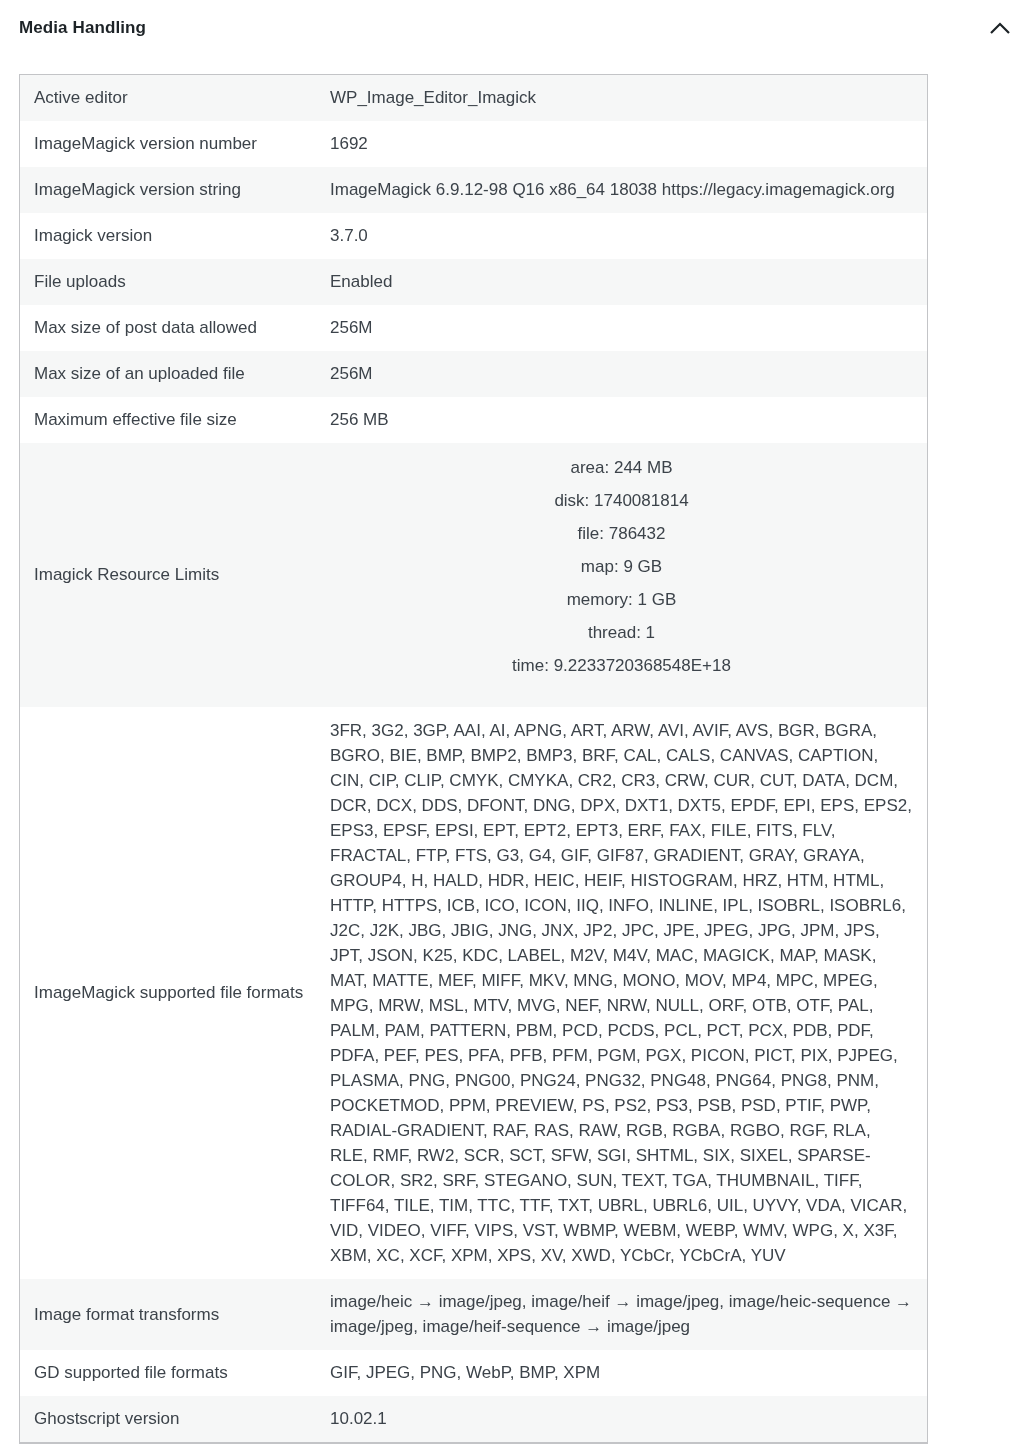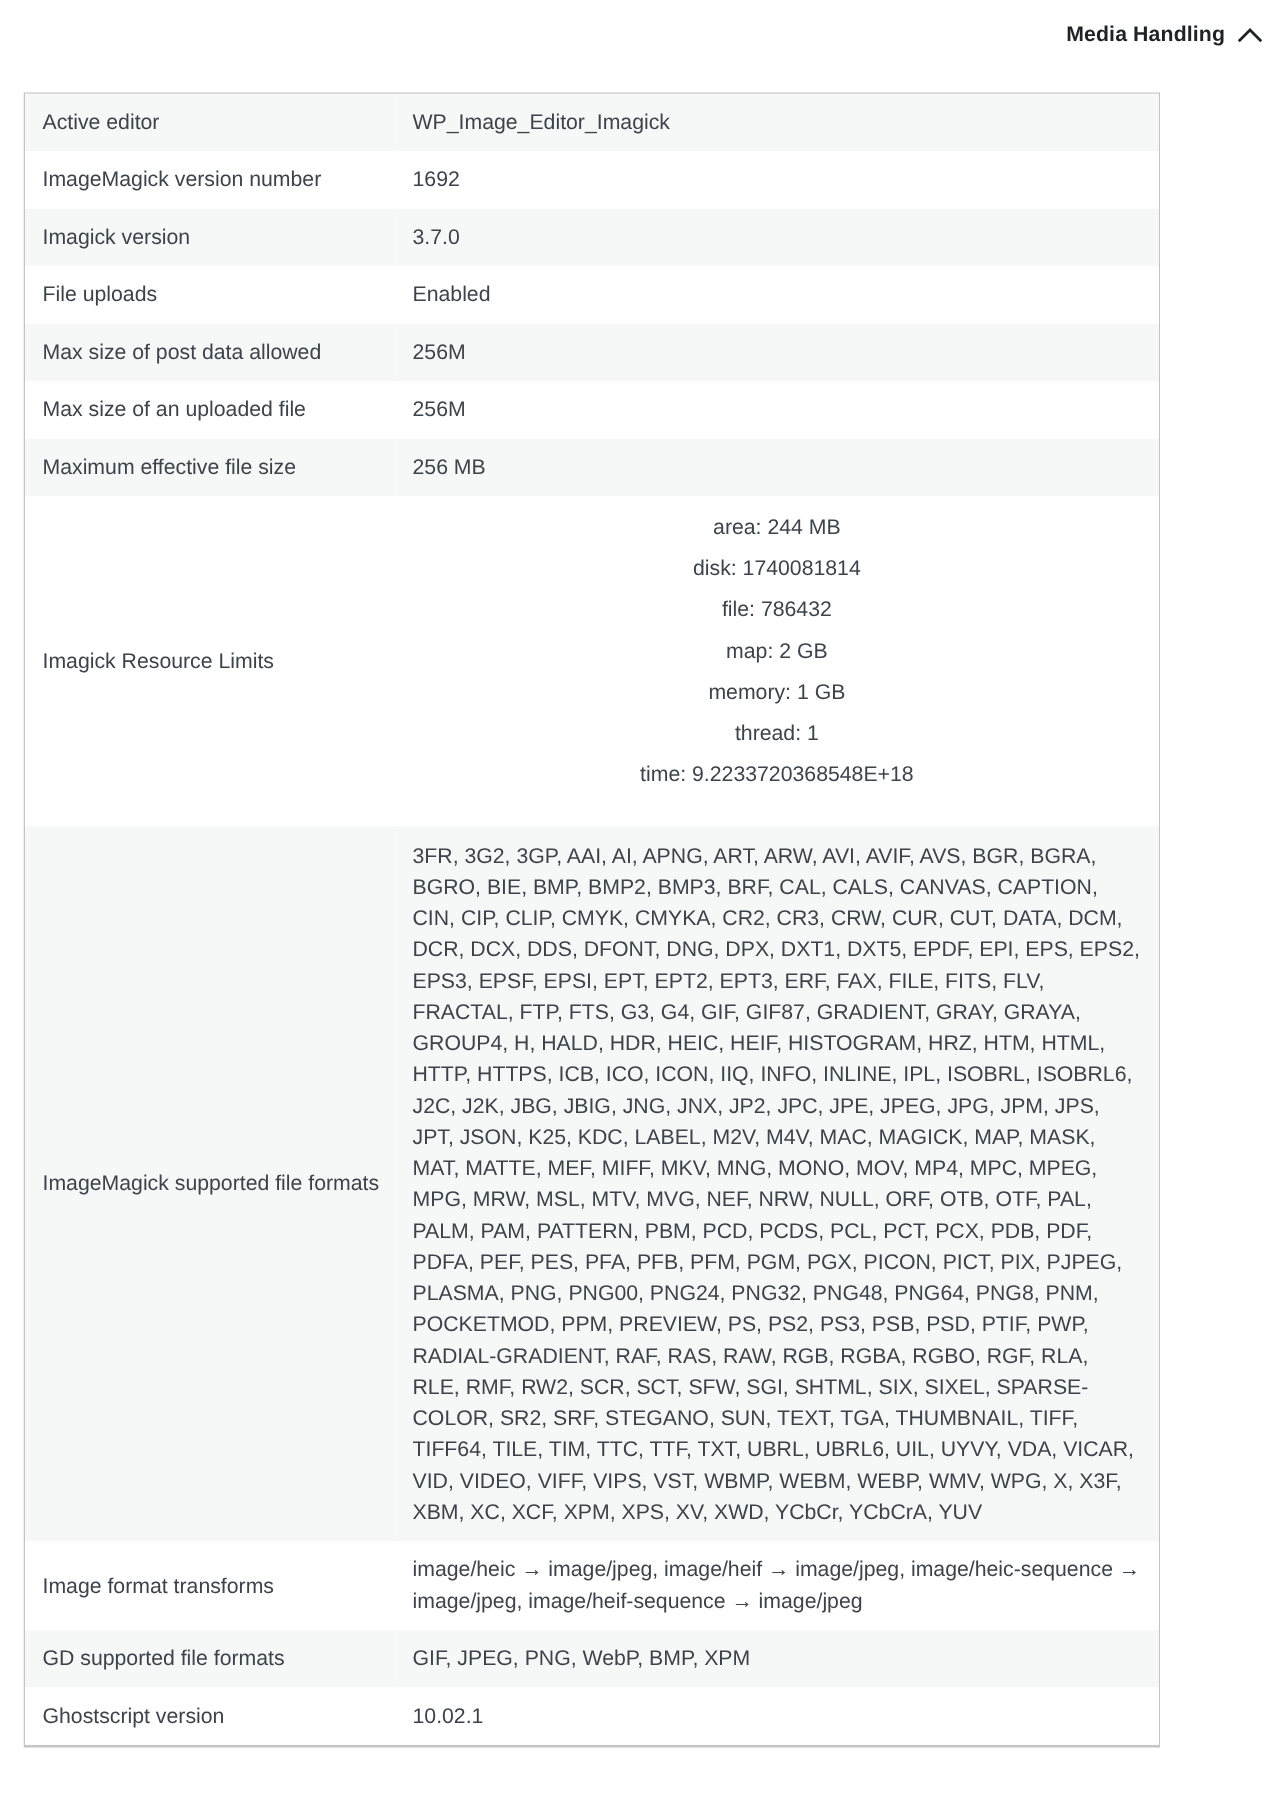--- a/index.html
+++ b/index.html
@@ -12,21 +12,21 @@
     overflow: hidden;
     position: relative;
   }
   .section-header {
     position: absolute;
     left: 0; top: 0;
     width: 1024px;
     height: 56px;
     display: flex;
     align-items: center;
-    justify-content: flex-end;
+    justify-content: space-between;
     padding: 0 0 0 19px;
     cursor: pointer;
   }
   .section-title {
     font-size: 17px;
     font-weight: bold;
     color: #1d2327;
     letter-spacing: 0.1px;
   }
   .chevron {
@@ -84,20 +84,24 @@
     <tbody>
       <tr>
         <td class="label">Active editor</td>
         <td class="value">WP_Image_Editor_Imagick</td>
       </tr>
       <tr>
         <td class="label">ImageMagick version number</td>
         <td class="value">1692</td>
       </tr>
       <tr>
+        <td class="label">ImageMagick version string</td>
+        <td class="value">ImageMagick 6.9.12-98 Q16 x86_64 18038 https://legacy.imagemagick.org</td>
+      </tr>
+      <tr>
         <td class="label">Imagick version</td>
         <td class="value">3.7.0</td>
       </tr>
       <tr>
         <td class="label">File uploads</td>
         <td class="value">Enabled</td>
       </tr>
       <tr>
         <td class="label">Max size of post data allowed</td>
         <td class="value">256M</td>
@@ -109,21 +113,21 @@
       <tr>
         <td class="label">Maximum effective file size</td>
         <td class="value">256 MB</td>
       </tr>
       <tr>
         <td class="label">Imagick Resource Limits</td>
         <td class="value limits">
           <div class="limit-line">area: 244 MB</div>
           <div class="limit-line">disk: 1740081814</div>
           <div class="limit-line">file: 786432</div>
-          <div class="limit-line">map: 2 GB</div>
+          <div class="limit-line">map: 9 GB</div>
           <div class="limit-line">memory: 1 GB</div>
           <div class="limit-line">thread: 1</div>
           <div class="limit-line">time: 9.2233720368548E+18</div>
         </td>
       </tr>
       <tr>
         <td class="label">ImageMagick supported file formats</td>
         <td class="value formats">3FR, 3G2, 3GP, AAI, AI, APNG, ART, ARW, AVI, AVIF, AVS, BGR, BGRA, BGRO, BIE, BMP, BMP2, BMP3, BRF, CAL, CALS, CANVAS, CAPTION, CIN, CIP, CLIP, CMYK, CMYKA, CR2, CR3, CRW, CUR, CUT, DATA, DCM, DCR, DCX, DDS, DFONT, DNG, DPX, DXT1, DXT5, EPDF, EPI, EPS, EPS2, EPS3, EPSF, EPSI, EPT, EPT2, EPT3, ERF, FAX, FILE, FITS, FLV, FRACTAL, FTP, FTS, G3, G4, GIF, GIF87, GRADIENT, GRAY, GRAYA, GROUP4, H, HALD, HDR, HEIC, HEIF, HISTOGRAM, HRZ, HTM, HTML, HTTP, HTTPS, ICB, ICO, ICON, IIQ, INFO, INLINE, IPL, ISOBRL, ISOBRL6, J2C, J2K, JBG, JBIG, JNG, JNX, JP2, JPC, JPE, JPEG, JPG, JPM, JPS, JPT, JSON, K25, KDC, LABEL, M2V, M4V, MAC, MAGICK, MAP, MASK, MAT, MATTE, MEF, MIFF, MKV, MNG, MONO, MOV, MP4, MPC, MPEG, MPG, MRW, MSL, MTV, MVG, NEF, NRW, NULL, ORF, OTB, OTF, PAL, PALM, PAM, PATTERN, PBM, PCD, PCDS, PCL, PCT, PCX, PDB, PDF, PDFA, PEF, PES, PFA, PFB, PFM, PGM, PGX, PICON, PICT, PIX, PJPEG, PLASMA, PNG, PNG00, PNG24, PNG32, PNG48, PNG64, PNG8, PNM, POCKETMOD, PPM, PREVIEW, PS, PS2, PS3, PSB, PSD, PTIF, PWP, RADIAL-GRADIENT, RAF, RAS, RAW, RGB, RGBA, RGBO, RGF, RLA, RLE, RMF, RW2, SCR, SCT, SFW, SGI, SHTML, SIX, SIXEL, SPARSE-COLOR, SR2, SRF, STEGANO, SUN, TEXT, TGA, THUMBNAIL, TIFF, TIFF64, TILE, TIM, TTC, TTF, TXT, UBRL, UBRL6, UIL, UYVY, VDA, VICAR, VID, VIDEO, VIFF, VIPS, VST, WBMP, WEBM, WEBP, WMV, WPG, X, X3F, XBM, XC, XCF, XPM, XPS, XV, XWD, YCbCr, YCbCrA, YUV</td>
       </tr>
       <tr>

